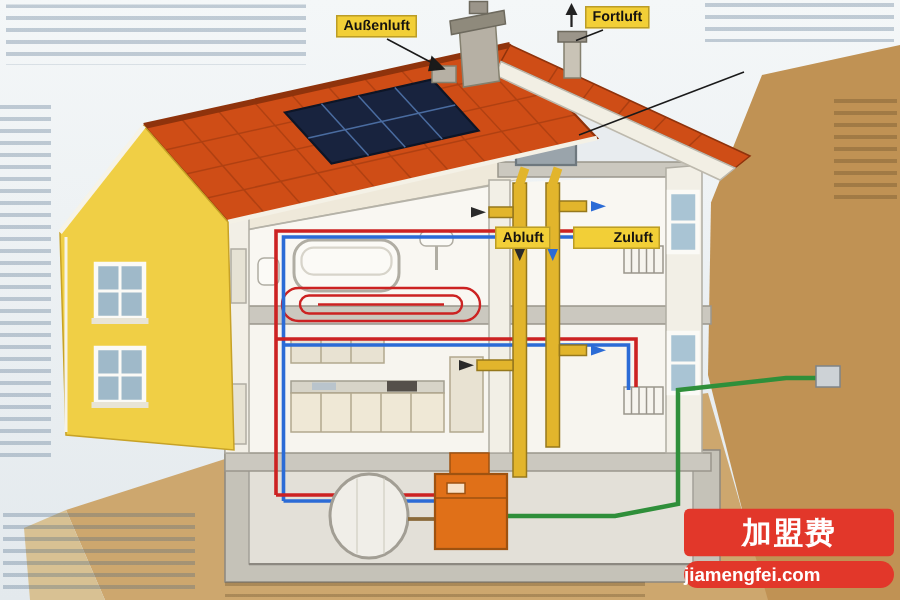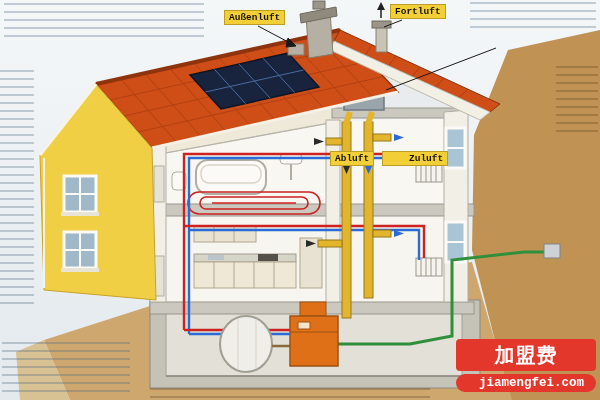--- a/index.html
+++ b/index.html
@@ -1,34 +1,34 @@
 <!DOCTYPE html>
 <html><head>
 <meta charset="utf-8">
 <style>
   html,body{margin:0;padding:0;background:#dfe3e6;font-family:"Liberation Sans",sans-serif;}
-  .scene{position:relative;width:600px;height:400px;overflow:hidden;background:#0369a1;font-family:Liberation Mono, monospace;}
+  .scene{position:relative;width:600px;height:400px;overflow:hidden;background:#0369a1;}
   .scene svg{position:absolute;left:0;top:0;}
   
   .scan{position:absolute;background:repeating-linear-gradient(180deg,rgba(70,100,130,.30) 0 2.5px,transparent 2.5px 8px);}
   .scan.brown{background:repeating-linear-gradient(180deg,rgba(80,60,30,.28) 0 2.5px,transparent 2.5px 8px);}
   
   .lbl{position:absolute;background:#f2cf37;color:#151310;font-size:9.5px;font-weight:bold;
        padding:1px 4px;line-height:1.2;white-space:nowrap;border:1px solid rgba(120,95,20,.45);}
   .lbl.plain{background:transparent;border:none;padding:0;}
   .lbl.plain div{line-height:1.15;}
   
   .wm{position:absolute;right:4px;bottom:8px;width:140px;}
   .wm .row{display:flex;height:32px;border-radius:4px;overflow:hidden;}
   .wm .box{flex:1;display:flex;align-items:center;justify-content:center;
            font-size:20px;font-weight:bold;letter-spacing:1px;}
   .wm .box.red{background:#e2372a;color:#fff;}
   .wm .box.white{background:#fff;color:#e2372a;border:2px solid #e2372a;box-sizing:border-box;}
   .wm .pill{margin-top:3px;background:#e2372a;color:#fff;border-radius:10px;
-            font-size:12.5px;font-weight:bold;text-align:right;padding:2px 12px;}
+            font-size:12.5px;font-weight:bold;text-align:left;padding:2px 0;}
 </style>
 </head>
 <body>
 
 <div class="scene">
 
   <svg width="600" height="400" viewBox="0 0 600 400">
 
     <defs>
       <linearGradient id="paper" x1="0" y1="0" x2="0" y2="1">

